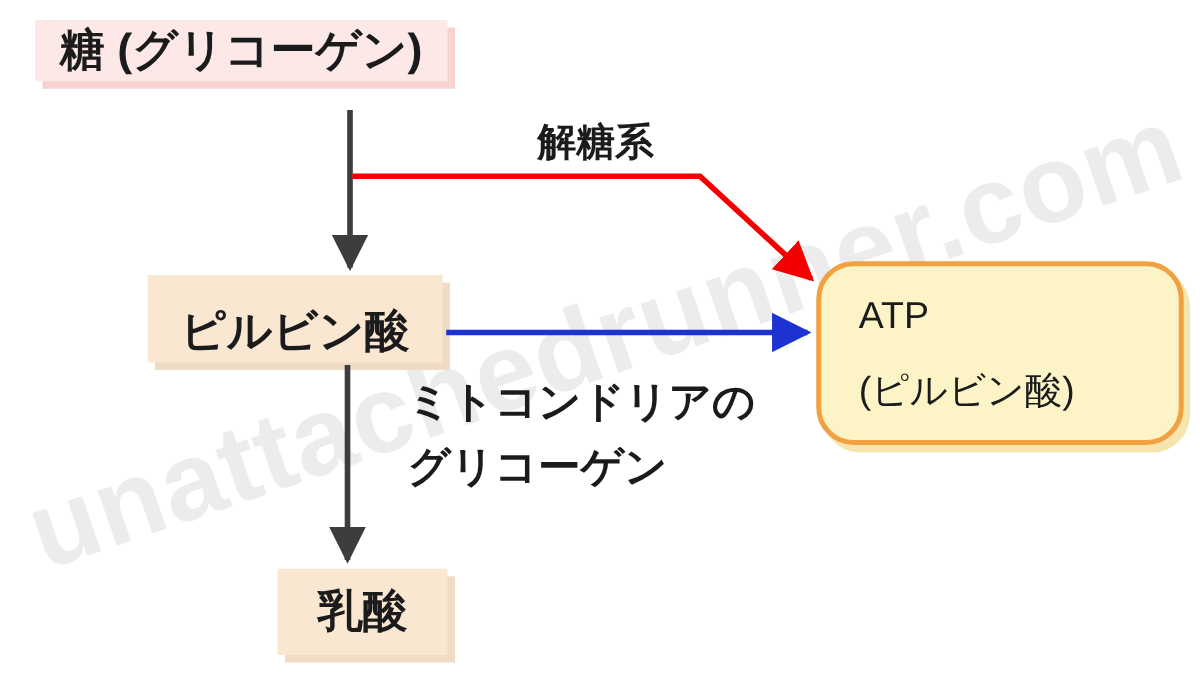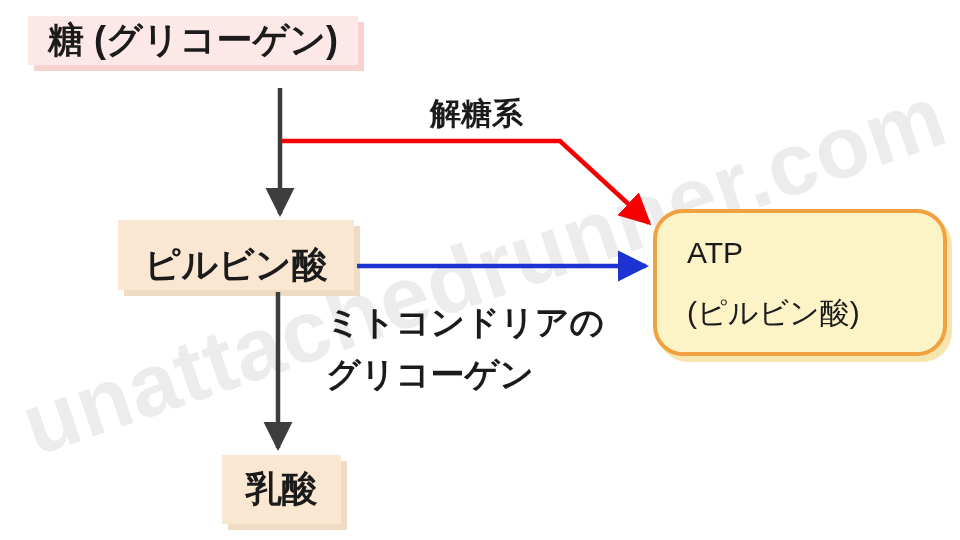--- a/index.html
+++ b/index.html
@@ -31,21 +31,21 @@
   .node-pink{
     background:var(--node-pink-bg,#fce9e7);
     box-shadow:6px 6px 0 var(--node-pink-shadow,#f7d2ce);
   }
   .node-tan{
     background:var(--node-tan-bg,#fae7d2);
     box-shadow:6px 6px 0 var(--node-tan-shadow,#f0dcc4);
   }
   .node-glycogen{left:28px;top:16px;width:330px;height:49px;}
   .node-pyruvate{left:118px;top:220px;width:236px;height:70px;align-items:flex-end;}
-  .node-lactate{left:222px;top:455px;width:119px;height:69px;}
+  .node-lactate{left:222px;top:455px;width:136px;height:69px;}
 
   .node-atp{
     left:653px;top:209px;width:294px;height:147px;box-sizing:border-box;
     background:var(--atp-bg,#fcf3c6);
     border:4px solid var(--atp-border,#f2a141);
     border-radius:30px;
     box-shadow:5px 6px 0 var(--atp-shadow,#f6e5ae);
     flex-direction:column;align-items:flex-start;justify-content:center;
     padding-left:30px;font-weight:500;font-size:30px;line-height:60px;
   }

